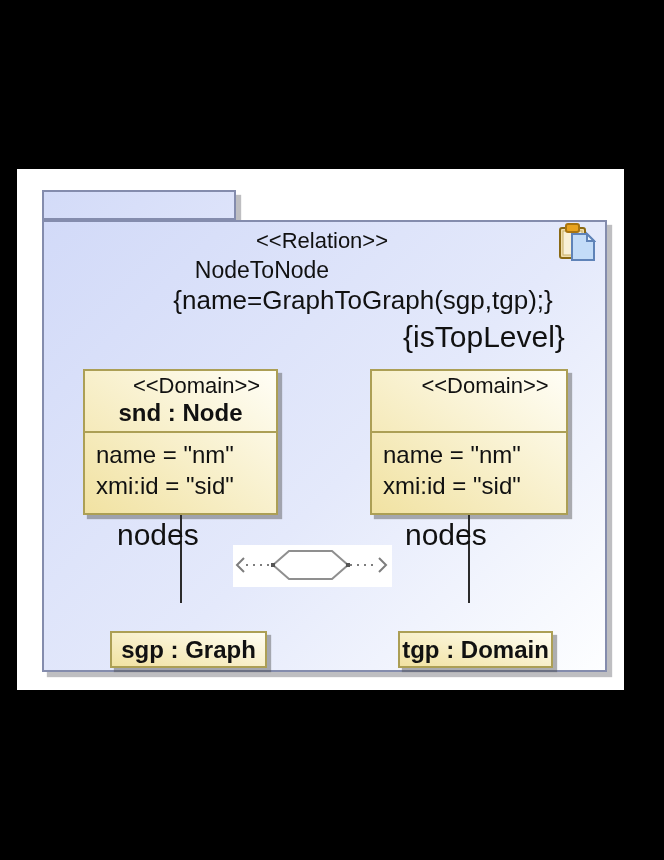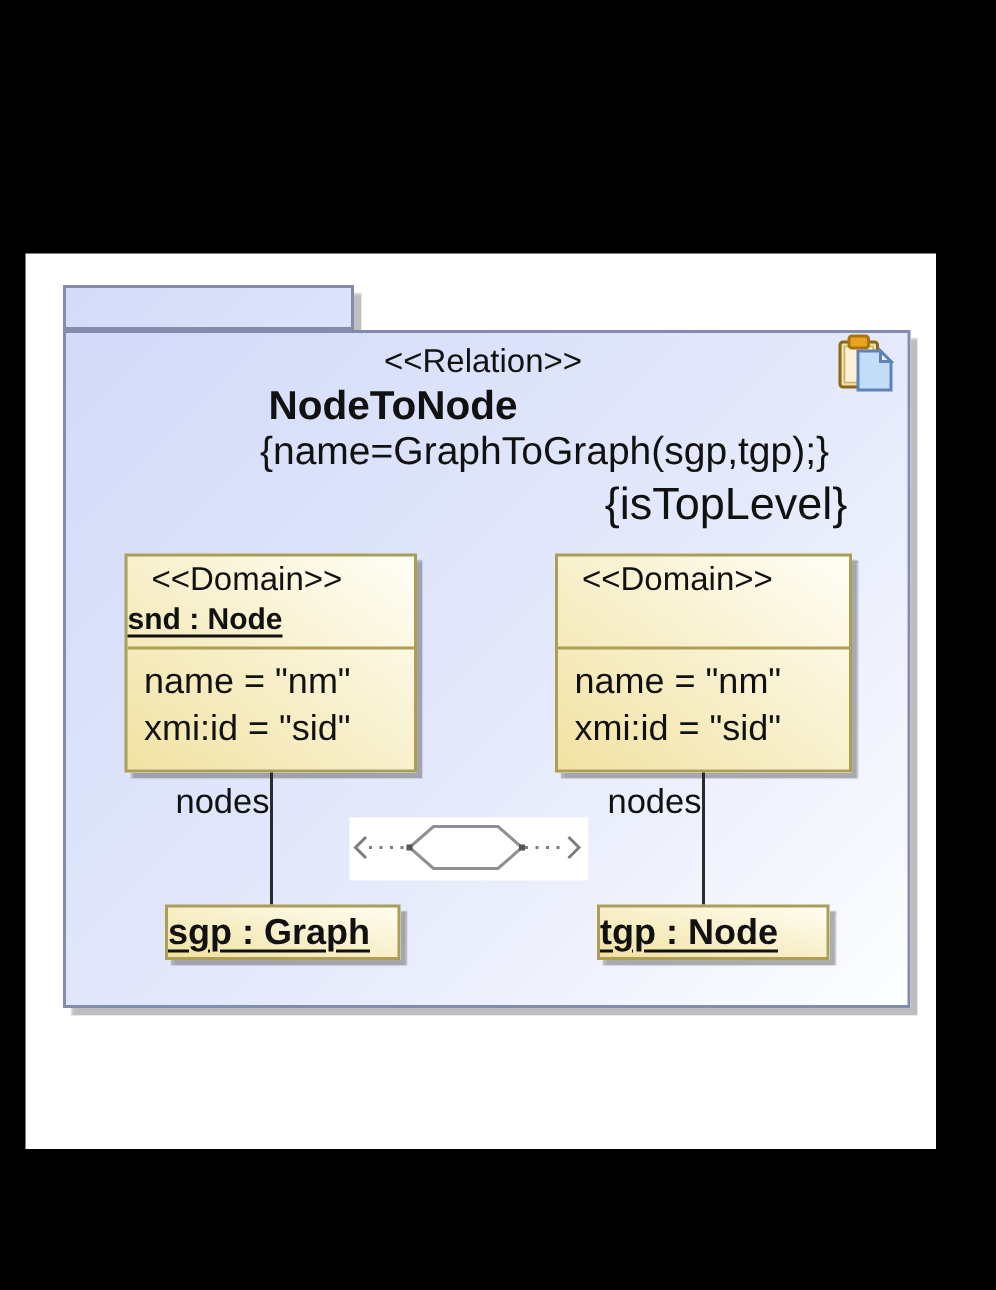--- a/index.html
+++ b/index.html
@@ -3,75 +3,75 @@
 <meta charset="utf-8">
 <style>
   html,body{margin:0;padding:0;}
   body{
     width:664px;height:860px;background:#000;
     position:relative;overflow:hidden;
     font-family:"Liberation Sans", sans-serif;
     color:#111;
   }
   .page{
-    position:absolute;left:17px;top:169px;width:607px;height:597px;
+    position:absolute;left:17px;top:169px;width:607px;height:521px;
     background:#ffffff;
   }
   .abs{position:absolute;}
   
   .pkg-tab{
     left:25px;top:21px;width:190px;height:26px;
     border:2px solid #848cad;
     background:linear-gradient(135deg,#d3dbf8,#dde3fa);
     box-shadow:5px 5px 1px rgba(40,40,50,0.30);
   }
   .pkg-body{
     left:25px;top:51px;width:561px;height:448px;
     border:2px solid #848cad;
     background:linear-gradient(135deg,#d2daf8 0%,#e4e9fb 55%,#fdfeff 100%);
     box-shadow:5px 5px 1px rgba(40,40,50,0.30);
   }
   .ctr{transform:translateX(-50%);white-space:nowrap;}
   .t-stereo{font-size:22px;line-height:24px;}
-  .t-title{font-size:27px;line-height:29px;font-weight:bold;}
+  .t-title{font-size:23px;line-height:29px;font-weight:normal;}
   .t-when{font-size:26px;line-height:28px;}
   .t-top{font-size:30px;line-height:25px;}
   
   .dom{
     border:2px solid #ac9f55;
     background:linear-gradient(to top right,#f1e2a2,#fffef6);
     box-shadow:4px 4px 1px rgba(80,80,80,0.45);
   }
   .dom-l{left:66px;top:200px;width:191px;height:142px;}
   .dom-r{left:353px;top:200px;width:194px;height:142px;}
   .dom-header{
     height:58px;border-bottom:2px solid #ac9f55;
-    text-align:left;padding-top:2px;
+    text-align:center;padding-top:2px;
   }
   .dom-stereo{font-size:22px;line-height:26px;position:relative;left:16px;}
   .dom-name{
-    font-size:20px;line-height:28px;font-weight:bold;
-    text-decoration:underline;text-decoration-thickness:2px;text-underline-offset:4px;
+    font-size:24px;line-height:28px;font-weight:bold;
+    text-decoration-thickness:2px;text-underline-offset:4px;
   }
   .dom-attrs{padding:6px 0 0 11px;font-size:24px;line-height:31px;text-align:left;}
   
   .edge{width:2px;background:#2b2b2b;}
   .edge-l{left:163px;top:346px;height:88px;}
   .edge-r{left:451px;top:346px;height:88px;}
-  .edge-label{font-size:23px;line-height:25px;}
+  .edge-label{font-size:30px;line-height:25px;}
   
   .hexbox{left:216px;top:376px;width:159px;height:42px;background:#fff;}
   
   .graph{
     border:2px solid #ac9f55;
     background:linear-gradient(to top right,#f1e2a2,#fffdf2);
     box-shadow:4px 4px 1px rgba(80,80,80,0.45);
-    display:flex;align-items:center;justify-content:flex-start;
+    display:flex;align-items:center;justify-content:center;
     font-size:24px;font-weight:bold;
-    text-decoration:underline;text-decoration-thickness:2px;text-underline-offset:4px;
+    text-decoration-thickness:2px;text-underline-offset:4px;margin-top:28px;
   }
   .graph-l{left:93px;top:434px;width:153px;height:33px;}
   .graph-r{left:381px;top:434px;width:151px;height:33px;}
   .clip-icon{left:539px;top:53px;width:40px;height:40px;}
 </style>
 </head>
 <body>
 
 <div class="page">
 
@@ -127,16 +127,16 @@
       <polygon points="40,20 56,6 99,6 115,20 99,34 56,34" fill="#ffffff" stroke="#8f8f8f" stroke-width="2"></polygon>
       <rect x="38" y="18" width="4" height="4" fill="#555"></rect>
       <rect x="113" y="18" width="4" height="4" fill="#555"></rect>
     </svg>
   </div>
 
   <div class="abs graph graph-l">
     <span>sgp : Graph</span>
   </div>
   <div class="abs graph graph-r">
-    <span>tgp : Node</span>
+    <span>tgp : Domain</span>
   </div>
 
 </div>
 
 </body></html>

